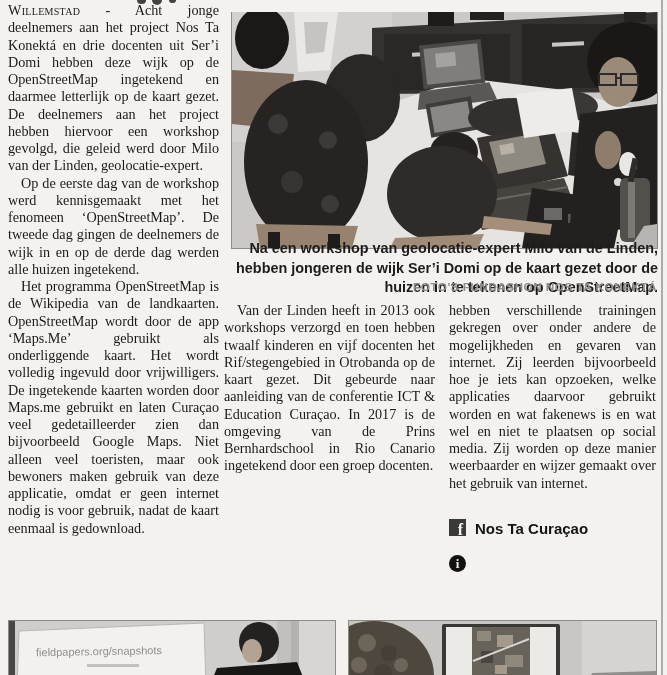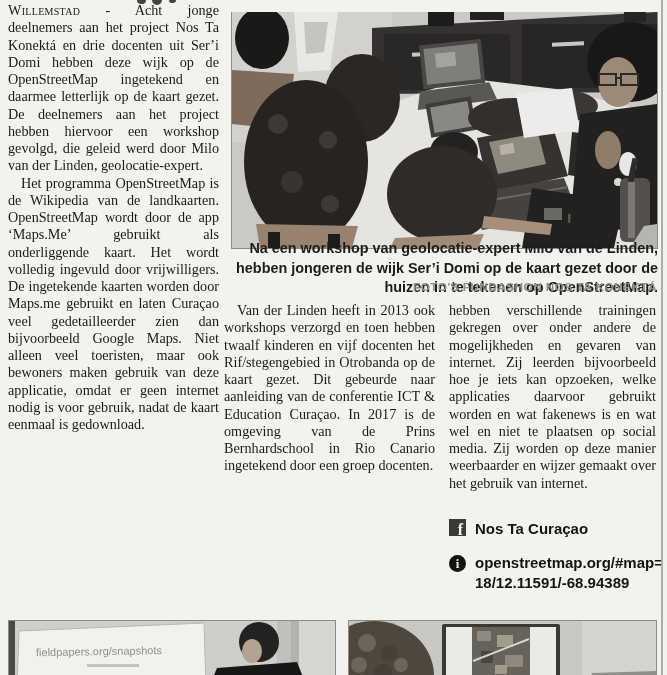--- a/index.html
+++ b/index.html
@@ -66,20 +66,21 @@
 <div class="page">
 
   <div class="remnant">
       <i></i>
       <i></i>
       <i></i>
     </div>
 
   <div class="col col-left">
     <p class="body-p"><span class="dateline">Willemstad</span> <span>- Acht jonge deelnemers aan het project Nos Ta Konektá en drie docenten uit Ser’i Domi hebben deze wijk op de OpenStreetMap ingetekend en daarmee letterlijk op de kaart gezet. De deelnemers aan het project hebben hiervoor een workshop gevolgd, die geleid werd door Milo van der Linden, geolocatie-expert.</span></p>
+    <p class="body-p indent">Op de eerste dag van de workshop werd kennisgemaakt met het fenomeen ‘OpenStreetMap’. De tweede dag gingen de deelnemers de wijk in en op de derde dag werden alle huizen ingetekend.</p>
     <p class="body-p indent">Het programma OpenStreetMap is de Wikipedia van de landkaarten. OpenStreetMap wordt door de app ‘Maps.Me’ gebruikt als onderliggende kaart. Het wordt volledig ingevuld door vrijwilligers. De ingetekende kaarten worden door Maps.me gebruikt en laten Curaçao veel gedetailleerder zien dan bijvoorbeeld Google Maps. Niet alleen veel toeristen, maar ook bewoners maken gebruik van deze applicatie, omdat er geen internet nodig is voor gebruik, nadat de kaart eenmaal is gedownload.</p>
   </div>
 
   <div class="photo photo-top">
     <svg width="425" height="236" viewBox="0 0 425 236" xmlns="http://www.w3.org/2000/svg">
       <rect x="0" y="0" width="425" height="236" fill="#cbc9c6"></rect>
       <rect x="0" y="0" width="160" height="130" fill="#d3d1ce"></rect>
 
       <g>
         <polygon points="140,16 425,0 425,80 140,82" fill="#343130"></polygon>
@@ -191,24 +192,20 @@
     <div class="link-row">
       <span class="fb-icon">
           <span>f</span>
         </span>
       <span class="link-label">Nos Ta Curaçao</span>
     </div>
     <div class="link-row">
       <span class="info-icon">
           <span>i</span>
         </span>
-      <span class="url-lines">
-        <span>openstreetmap.org/#map=</span>
-        <span>18/12.11591/-68.94389</span>
-      </span>
     </div>
   </div>
 
   <div class="photo photo-bl">
     <svg width="326" height="66" viewBox="0 0 326 66" xmlns="http://www.w3.org/2000/svg">
       <rect x="0" y="0" width="326" height="66" fill="#d0cecb"></rect>
       <rect x="0" y="0" width="6" height="66" fill="#4a4846"></rect>
       <rect x="268" y="0" width="14" height="66" fill="#c2c0bd"></rect>
       <rect x="282" y="0" width="8" height="66" fill="#b4b2af"></rect>
       <rect x="290" y="0" width="36" height="66" fill="#d8d6d3"></rect>

